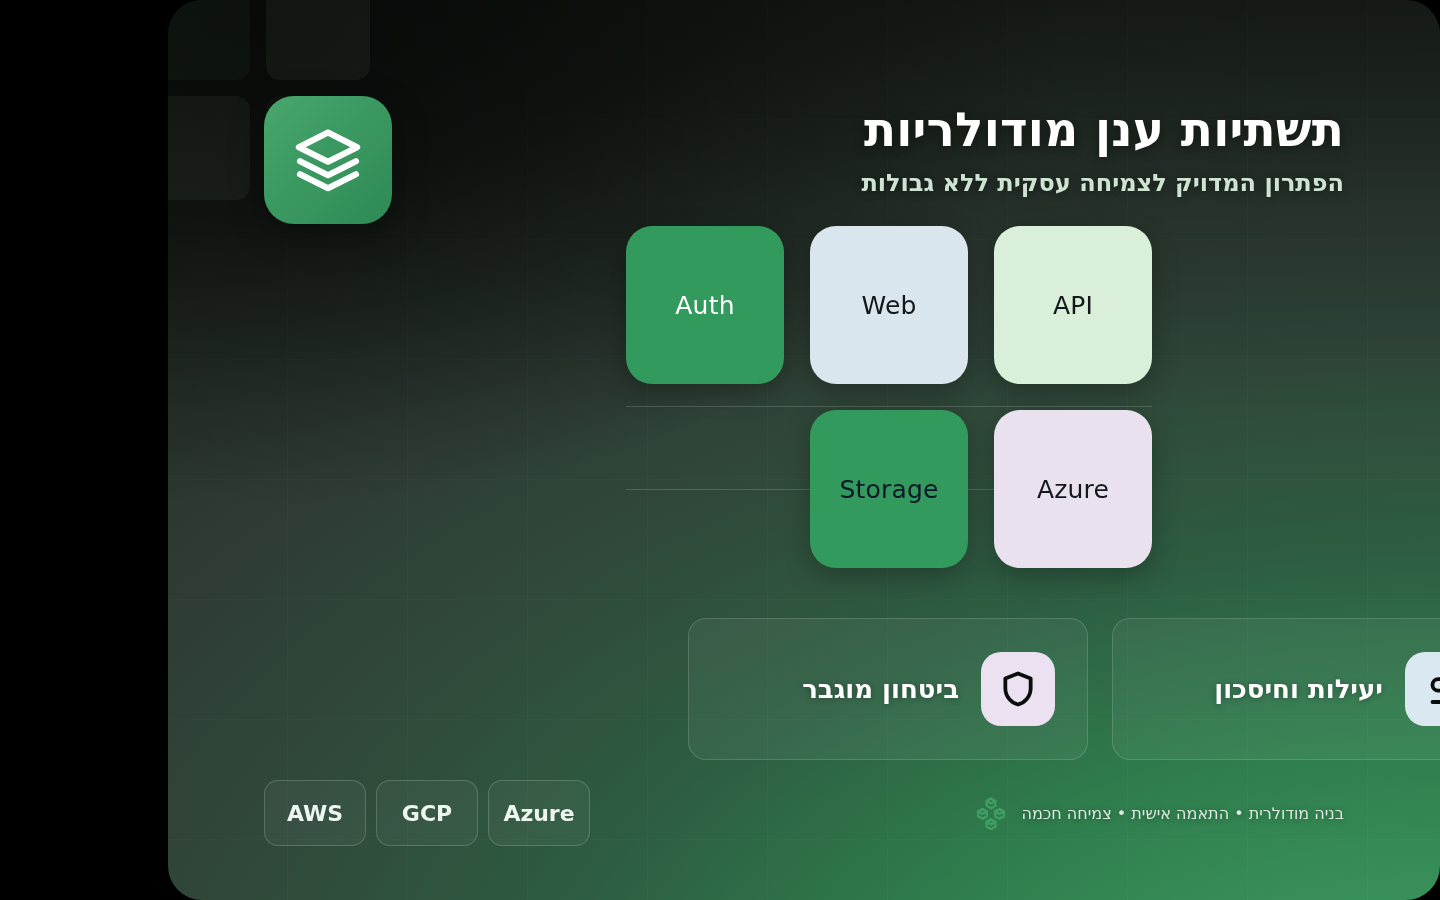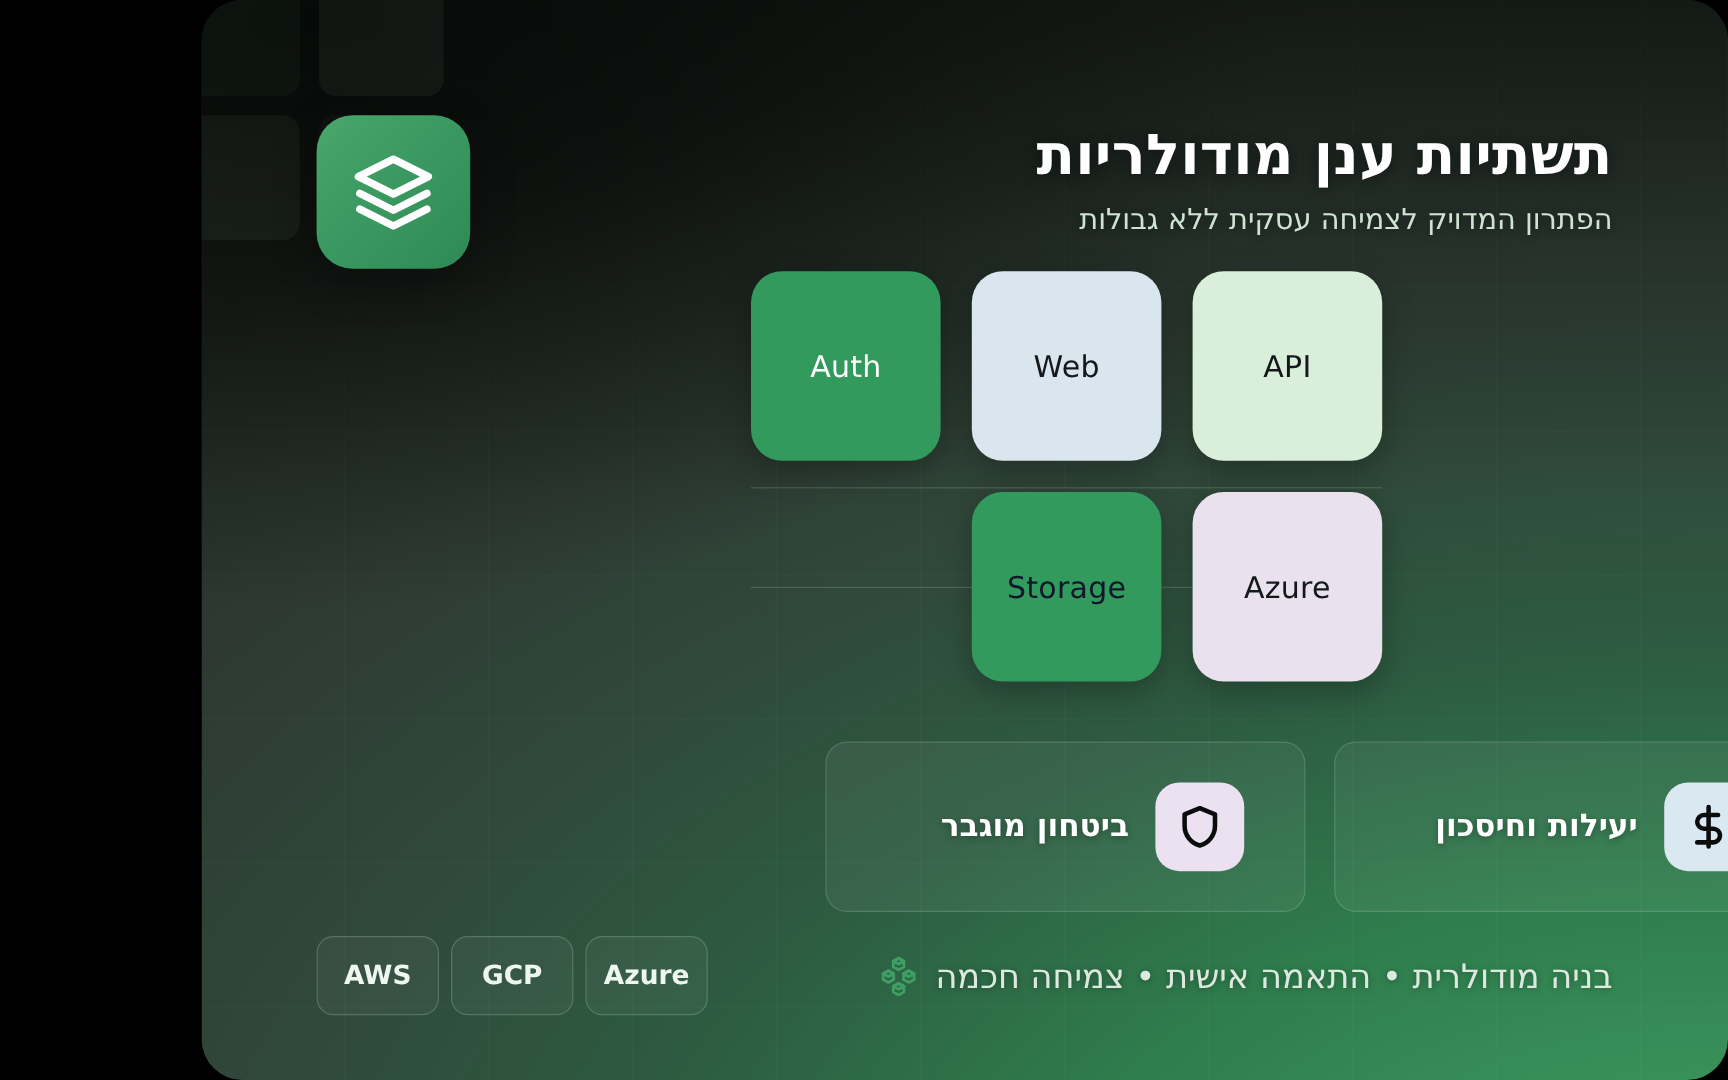--- a/index.html
+++ b/index.html
@@ -65,21 +65,21 @@
     position:absolute; right:96px; top:104px;
     text-align:right; max-width:860px;
   }
   .title {
     font-size:47px; font-weight:700; color:#ffffff;
     letter-spacing:.2px; line-height:1.12;
     text-shadow:0 2px 12px rgba(0,0,0,.45);
   }
   .subtitle {
     margin-top:12px;
-    font-size:24px; font-weight:400; color:#cfe3d3;
+    font-size:24px; font-weight:700; color:#cfe3d3;
     line-height:1.2;
     text-shadow:0 1px 8px rgba(0,0,0,.4);
     text-align:right;
   }
 
   
   .connector { position:absolute; height:1px; background:rgba(225,238,229,.18); pointer-events:none; }
   .c-row2-top  { left:458px; top:406px;  width:526px; }
   .c-row2-mid  { left:458px; top:489px;  width:526px; }
 
@@ -103,42 +103,42 @@
   .features {
     position:absolute; left:96px; top:618px;
     width:1248px;
     display:grid; grid-template-columns:repeat(3,1fr); gap:24px;
   }
   .fcard {
     height:142px; border-radius:18px;
     background:rgba(255,255,255,.055);
     border:1px solid rgba(224,240,229,.17);
     display:flex; flex-direction:row; align-items:center;
-    padding:0 50px; gap:22px;
+    padding:0 32px; gap:22px;
   }
   .ficon {
     width:74px; height:74px; border-radius:20px;
     display:flex; align-items:center; justify-content:center;
     flex:0 0 auto;
   }
   .ficon svg { width:38px; height:38px; display:block; }
   .flabel { font-size:26px; font-weight:700; color:#ffffff; text-shadow:0 1px 6px rgba(0,0,0,.3); }
 
   
   .footer {
     position:absolute; left:96px; right:96px; top:780px;
     display:flex; align-items:center; justify-content:space-between;
     flex-direction:row-reverse;
   }
   .foot-left {
     display:flex; flex-direction:row-reverse; align-items:center; gap:14px;
   }
   .foot-icon { width:34px; height:34px; flex:0 0 auto; }
   .foot-icon svg { width:34px; height:34px; display:block; }
-  .foot-text { font-size:28px; color:#dbe9de; text-shadow:0 1px 6px rgba(0,0,0,.35); }
+  .foot-text { font-size:16px; color:#dbe9de; text-shadow:0 1px 6px rgba(0,0,0,.35); }
 
   .badges { display:flex; flex-direction:row-reverse; gap:10px; }
   .badge {
     min-width:102px; height:66px; border-radius:14px;
     border:1px solid rgba(205,232,213,.22);
     background:rgba(255,255,255,.045);
     display:flex; align-items:center; justify-content:center;
     font-size:22px; font-weight:700; color:#eef6f0;
     padding:0 4px;
   }

